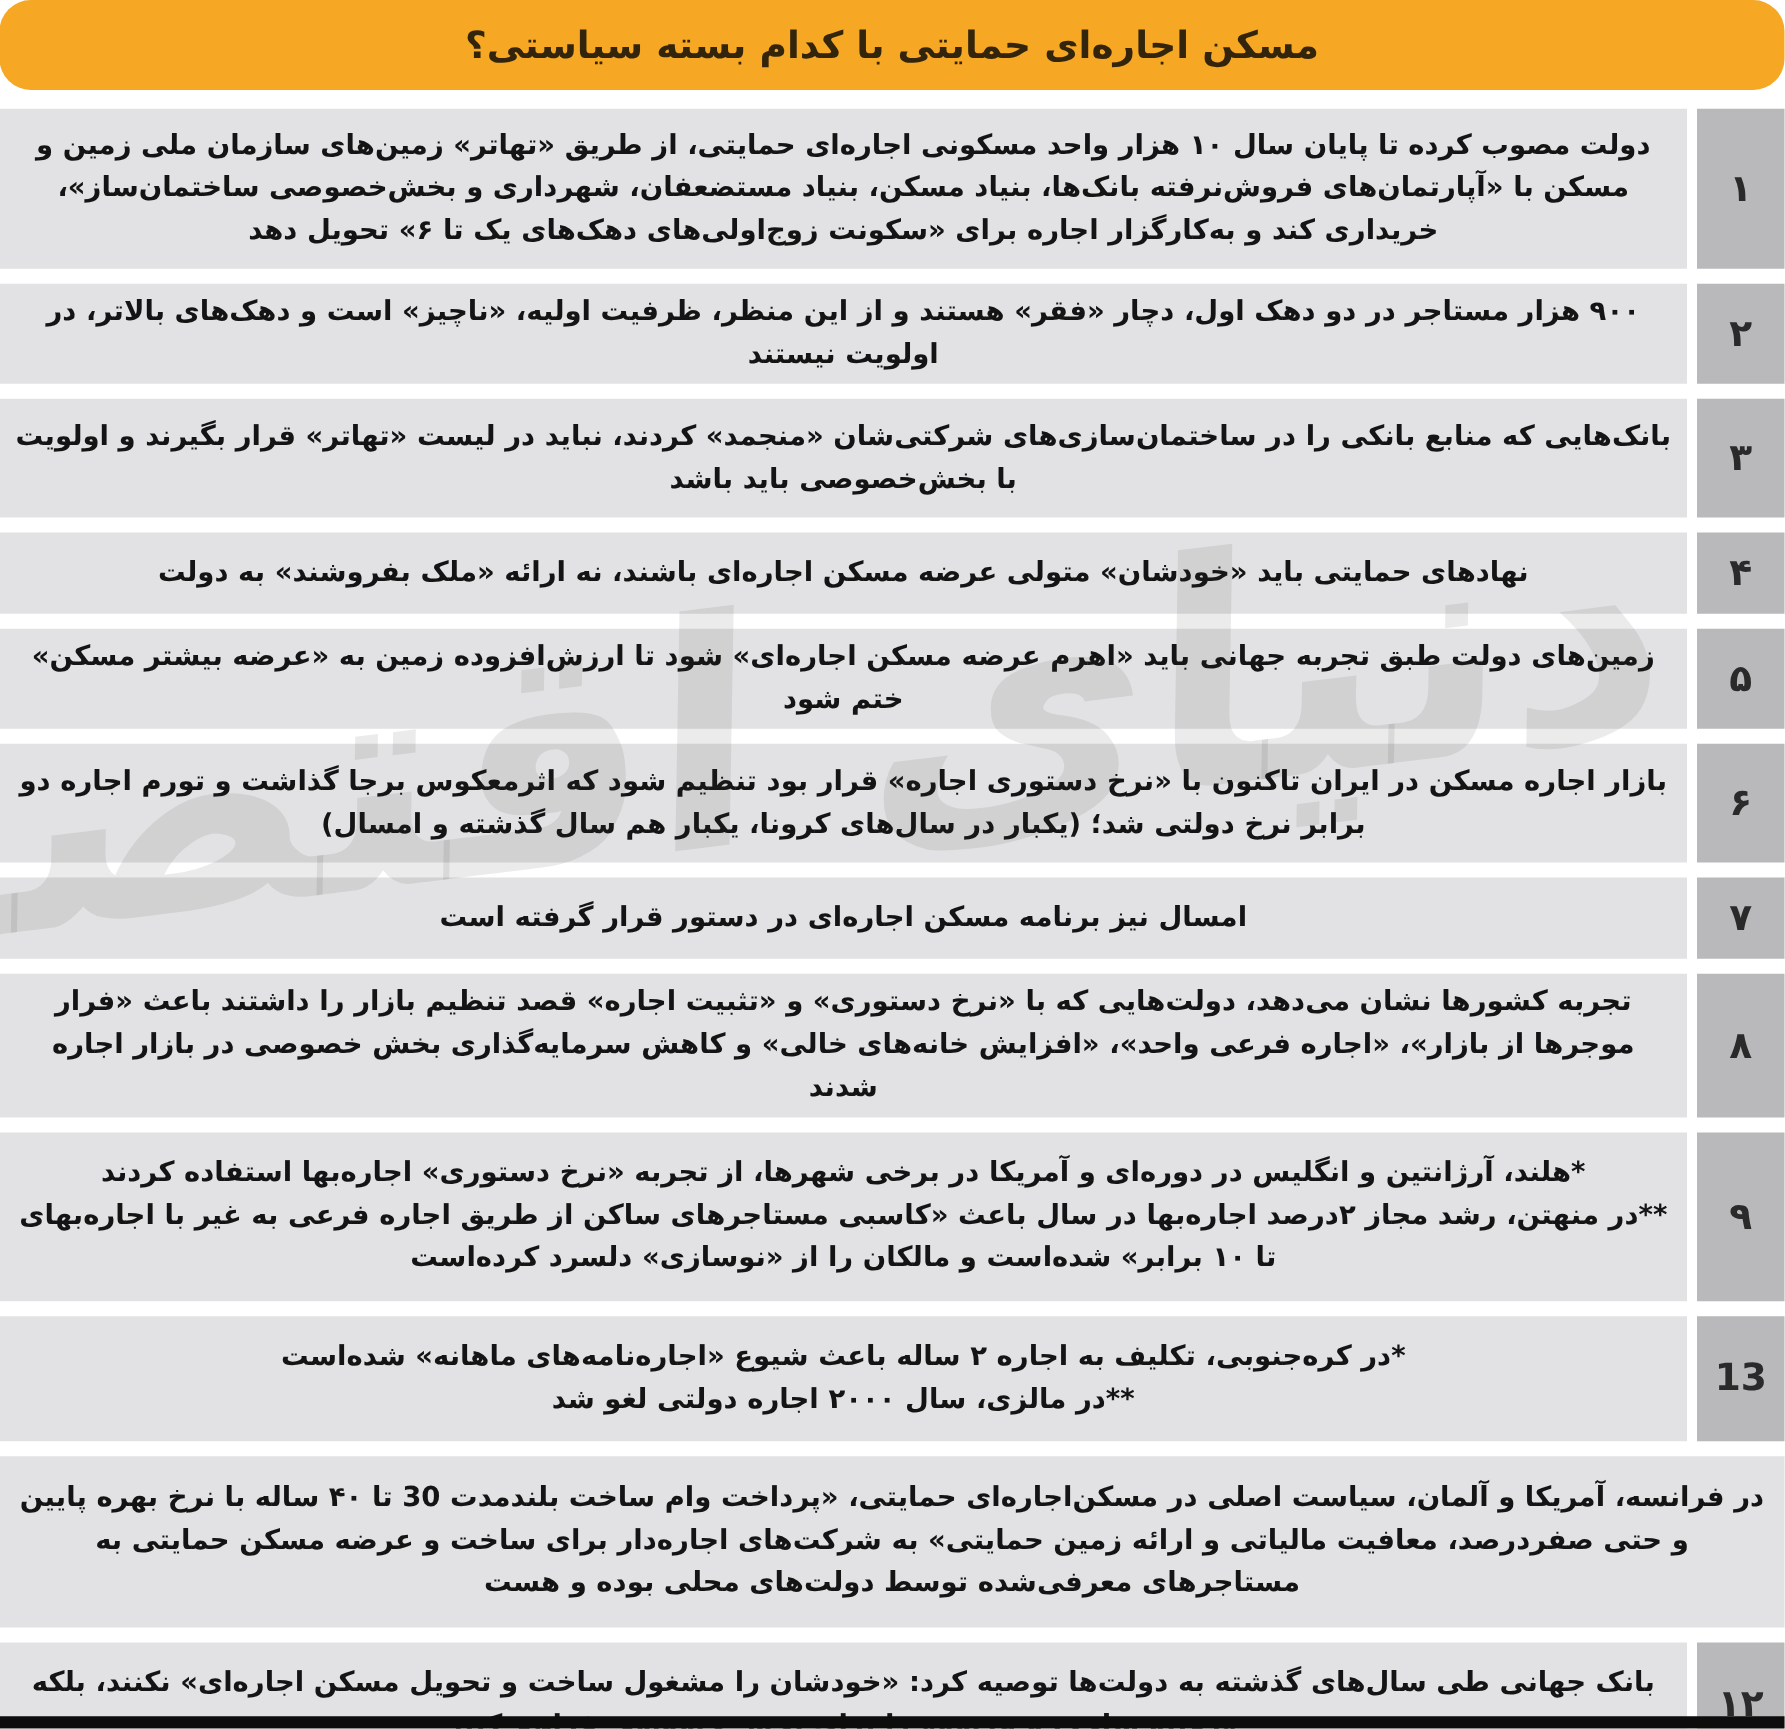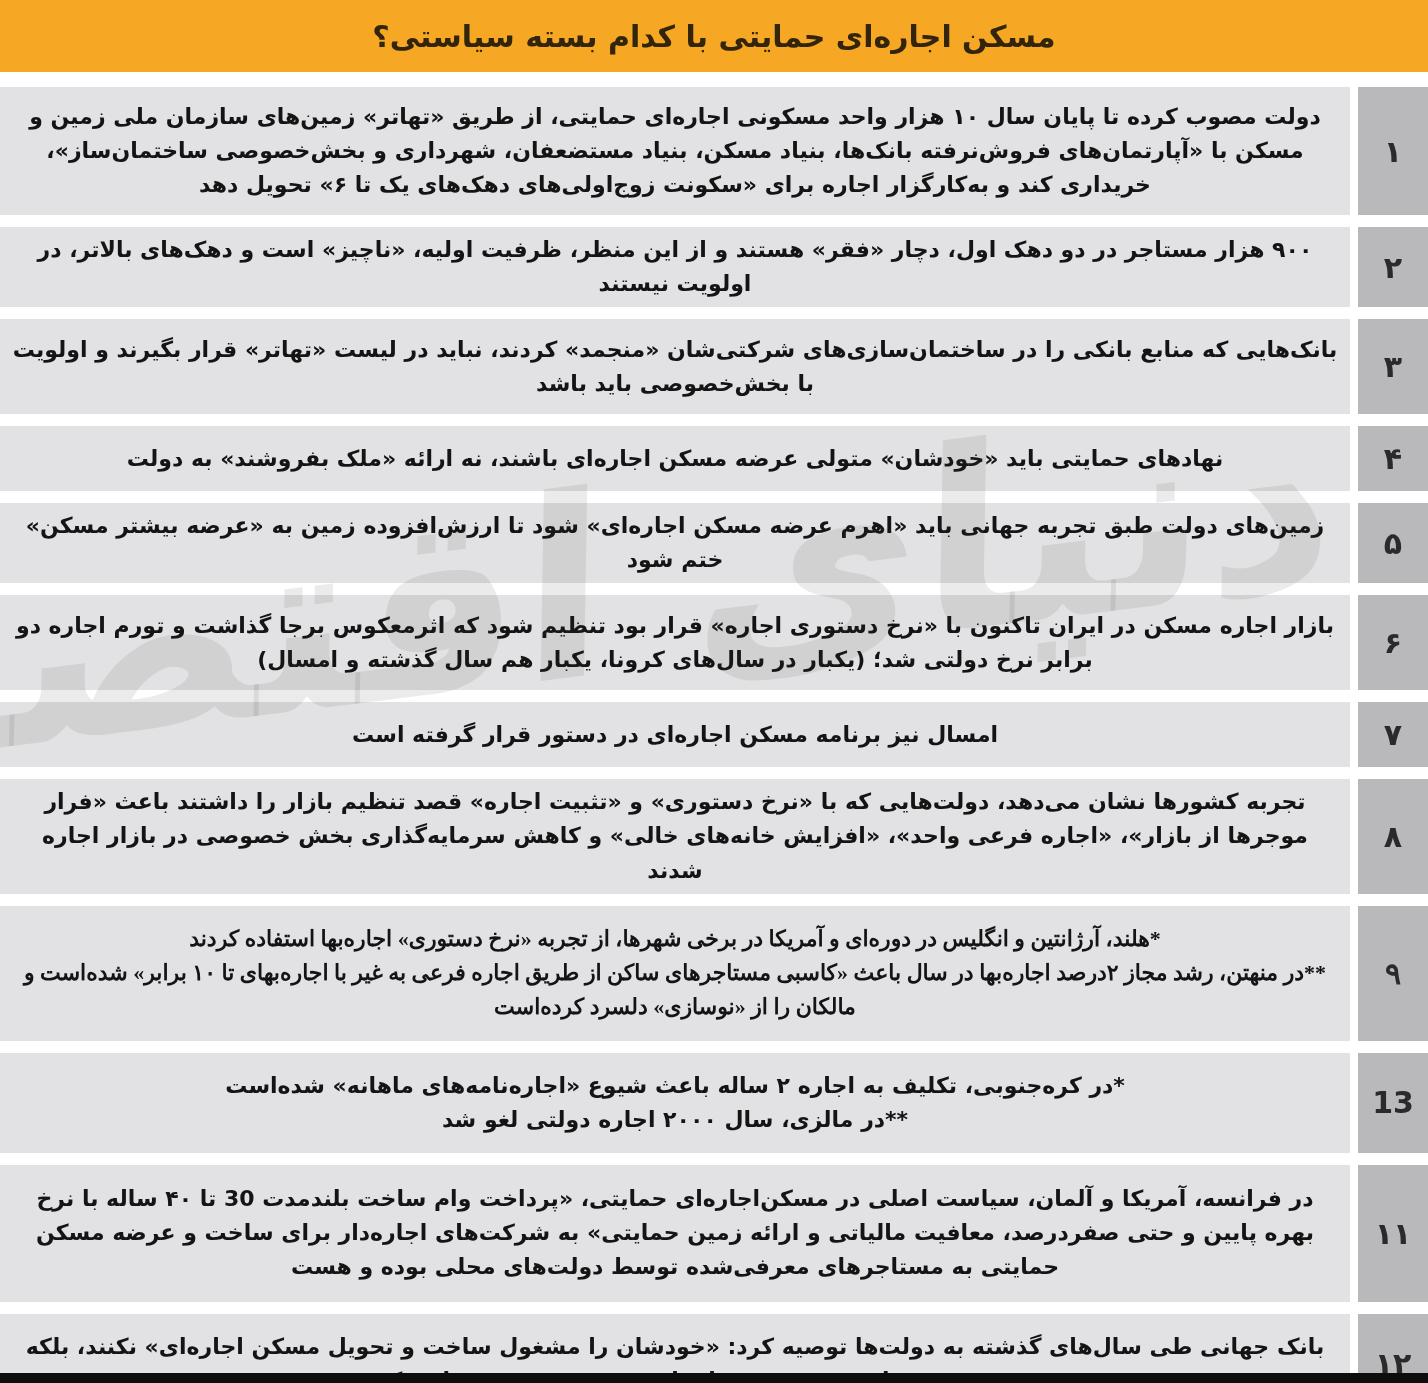--- a/index.html
+++ b/index.html
@@ -9,20 +9,21 @@
     background:#ffffff;
     overflow:hidden;
     font-family:"DejaVu Sans", sans-serif;
     direction:rtl;
   }
   .header{
     height:72px;
     background:#F6A724;
     display:flex;align-items:center;justify-content:center;
     margin-bottom:15px;
+    border-radius:25px;
   }
   .header .title{
     font-size:30px;font-weight:bold;color:#33250B;
     letter-spacing:-0.5px;
   }
   .rows{display:flex;flex-direction:column;gap:12px;}
   .row{display:flex;gap:8px;}
   .num-cell{
     width:70px;flex:0 0 70px;
     background:#B9B9BC;
@@ -42,21 +43,21 @@
   }
   
   .row:nth-child(1)  .row-content,.row:nth-child(1)  .num-cell{min-height:128px;}
   .row:nth-child(2)  .row-content,.row:nth-child(2)  .num-cell{min-height:74px;}
   .row:nth-child(3)  .row-content,.row:nth-child(3)  .num-cell{min-height:95px;}
   .row:nth-child(4)  .row-content,.row:nth-child(4)  .num-cell{min-height:65px;}
   .row:nth-child(5)  .row-content,.row:nth-child(5)  .num-cell{min-height:65px;}
   .row:nth-child(6)  .row-content,.row:nth-child(6)  .num-cell{min-height:95px;}
   .row:nth-child(7)  .row-content,.row:nth-child(7)  .num-cell{min-height:65px;}
   .row:nth-child(8)  .row-content,.row:nth-child(8)  .num-cell{min-height:95px;}
-  .row:nth-child(9)  .row-content,.row:nth-child(9)  .num-cell{min-height:135px;font-family:Liberation Serif, serif;}
+  .row:nth-child(9)  .row-content,.row:nth-child(9)  .num-cell{min-height:135px;}
   .row:nth-child(10) .row-content,.row:nth-child(10) .num-cell{min-height:100px;}
   .row:nth-child(11) .row-content,.row:nth-child(11) .num-cell{min-height:137px;}
   .row:nth-child(12) .row-content,.row:nth-child(12) .num-cell{min-height:100px;}
   .watermark{
     position:absolute;
     top:430px;left:40px;
     width:1300px;
     text-align:center;
     font-size:250px;
     font-weight:bold;
@@ -128,21 +129,20 @@
 **در منهتن، رشد مجاز ۲درصد اجاره‌بها در سال باعث «کاسبی مستاجرهای ساکن از طریق اجاره فرعی به غیر با اجاره‌بهای تا ۱۰ برابر» شده‌است و مالکان را از «نوسازی» دلسرد کرده‌است</div>
     </div>
 
     <div class="row">
       <div class="num-cell">13</div>
       <div class="row-content">*در کره‌جنوبی، تکلیف به اجاره ۲ ساله باعث شیوع «اجاره‌نامه‌های ماهانه» شده‌است
 **در مالزی، سال ۲۰۰۰ اجاره دولتی لغو شد</div>
     </div>
 
     <div class="row">
-      <div class="num-cell">۱۱</div>
       <div class="row-content">در فرانسه، آمریکا و آلمان، سیاست اصلی در مسکن‌اجاره‌ای حمایتی، «پرداخت وام ساخت بلندمدت 30 تا ۴۰ ساله با نرخ بهره پایین و حتی صفردرصد، معافیت مالیاتی و ارائه زمین حمایتی» به شرکت‌های اجاره‌دار برای ساخت و عرضه مسکن حمایتی به مستاجرهای معرفی‌شده توسط دولت‌های محلی بوده و هست</div>
     </div>
 
     <div class="row">
       <div class="num-cell">۱۲</div>
       <div class="row-content">بانک جهانی طی سال‌های گذشته به دولت‌ها توصیه کرد: «خودشان را مشغول ساخت و تحویل مسکن اجاره‌ای» نکنند، بلکه «زمینه ساخت و عرضه» را برای بخش خصوصی فراهم کنند</div>
     </div>
 
   </div>
 

